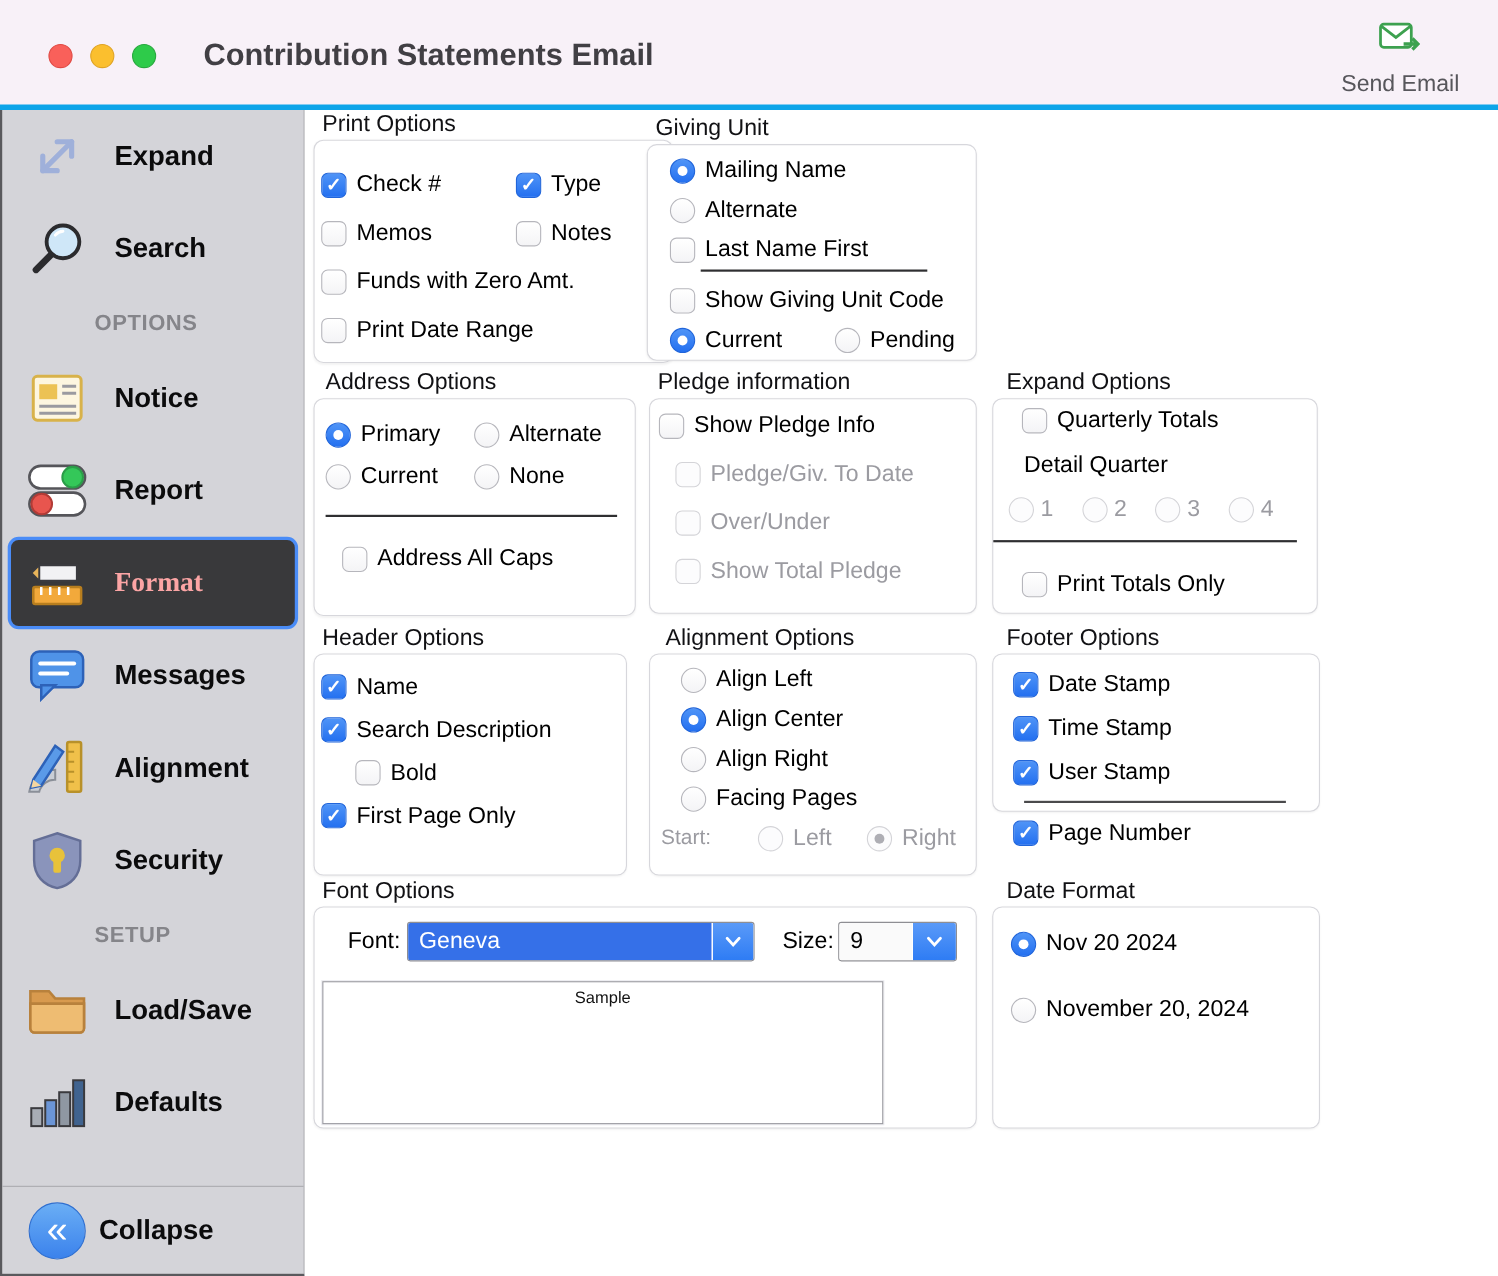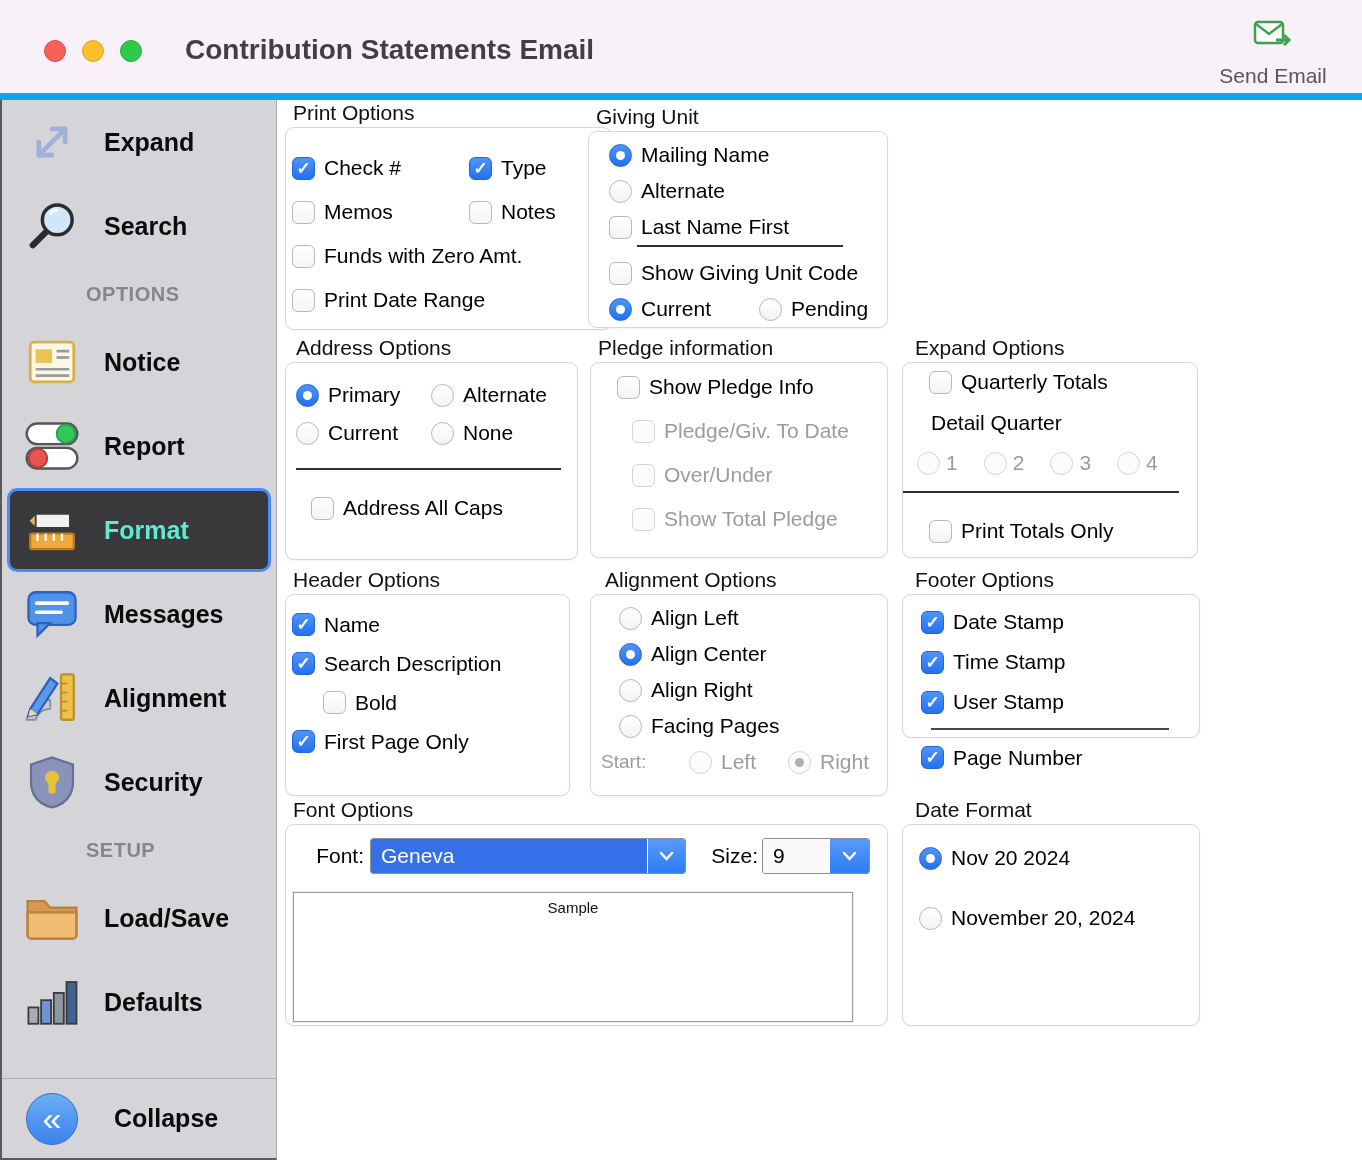--- a/index.html
+++ b/index.html
@@ -4,21 +4,21 @@
 <style>
   * { box-sizing: border-box; margin: 0; padding: 0; }
   html,body { background:#fff; }
   .window {
     position: relative; width: 1362px; height: 1160px; overflow: hidden;
     font-family: "Liberation Sans", sans-serif; background: #fff; color:#000;
   }
   
   .titlebar {
     position: absolute; left:0; top:0; width:100%; height:100px;
-    background:#f8f1f8; border-bottom:7px solid #0ea5e9;
+    background:#f8f1f8; border-bottom:5px solid #0ea5e9;
   }
   .traffic { position:absolute; left:44px; top:40px; display:flex; gap:16px; }
   .tl { width:22px; height:22px; border-radius:50%; display:inline-block; }
   .tl.red    { background:#f9605a; border:1px solid #e04a44; }
   .tl.yellow { background:#fbbf2e; border:1px solid #e0a424; }
   .tl.green  { background:#2ecb4a; border:1px solid #28a83e; }
   .win-title { position:absolute; left:185px; top:34px; font-size:28px; font-weight:bold; color:#413f44; }
   .send-email { position:absolute; right:24px; top:18px; width:130px; display:flex; flex-direction:column; align-items:center; gap:8px; cursor:default; }
   .send-email-label { font-size:21px; color:#57565b; }
   
@@ -28,31 +28,31 @@
     border-left:2px solid #59595d; border-bottom:2px solid #59595d;
   }
   .side-item { height:84px; display:flex; align-items:center; }
   .side-icon { width:64px; height:64px; margin-left:18px; display:flex; align-items:center; justify-content:center; flex:none; }
   .side-label { margin-left:20px; font-size:25px; font-weight:bold; color:#0b0b0c; white-space:nowrap; }
   .side-section { height:52px; display:flex; align-items:center; padding-left:84px; font-size:20px; font-weight:bold; color:#85858a; letter-spacing:0.5px; }
   .side-item.selected {
     background:#39393b; border:3px solid #4a8cf7; border-radius:10px; margin:0 5px; height:84px;
   }
   .side-item.selected .side-icon { margin-left:10px; }
-  .side-item.selected .side-label { color:#5eead4; }
+  .side-item.selected .side-label { color:#fca5a5;font-family:Liberation Serif, serif; }
   .side-collapse {
     position:absolute; bottom:0; left:0; width:100%; height:80px;
     border-top:1px solid #ababb0; display:flex; align-items:center;
   }
   .collapse-circle {
     width:52px; height:52px; margin-left:24px; border-radius:50%;
     background:linear-gradient(#6aaef5,#3b82ec); border:1px solid #2f6fd0;
     color:#fff; font-size:34px; line-height:48px; text-align:center; flex:none;
   }
-  .side-collapse .side-label { margin-left:36px;text-align:right; }
+  .side-collapse .side-label { margin-left:12px;text-align:right; }
   
   .main { position:absolute; left:277px; top:100px; width:1085px; height:1060px; background:#fff; }
   .panel { position:absolute; }
   .ptitle { font-size:21px; color:#111114; margin-left:8px; height:23px; }
   .pbox {
     background:#fff; border:1px solid #d7d7dc; border-radius:9px;
     box-shadow:0 1px 2px rgba(0,0,0,0.05); margin-top:3px;
   }
   .row { display:flex; align-items:center; }
   .ctl { display:flex; align-items:center; gap:9px; }
@@ -368,21 +368,21 @@
           <label class="ctl">
             <span class="cb"></span>
             <span class="lbl">Address All Caps</span>
           </label>
         </div>
       </div>
     </div>
 
     <div class="panel" style="left:313px; top:236px; width:298px">
       <div class="ptitle">Pledge information</div>
-      <div class="pbox" style="height:196px; padding:2px 0 0 26px">
+      <div class="pbox" style="height:196px; padding:2px 0 0 8px">
         <div class="row" style="height:44px">
           <label class="ctl">
             <span class="cb"></span>
             <span class="lbl">Show Pledge Info</span>
           </label>
         </div>
         <div class="row" style="height:44px; padding-left:15px">
           <label class="ctl disabled">
             <span class="cb"></span>
             <span class="lbl">Pledge/Giv. To Date</span>
@@ -561,21 +561,21 @@
           <span class="lbl" style="width:48px; text-align:right; display:inline-block; margin-left:24px">Size:</span>
           <div class="combo" style="width:108px; margin-left:4px">
             <div class="combo-field size-val">9</div>
             <div class="combo-btn" style="width:40px">
               <svg width="15" height="10" viewBox="0 0 15 10">
                   <path d="M2 2 L7.5 8 L13 2" stroke="#fff" stroke-width="2.5" fill="none" stroke-linecap="round"></path>
                 </svg>
             </div>
           </div>
         </div>
-        <div class="sample-box" style="width:560px; height:130px; margin:12px 0 0 7px">
+        <div class="sample-box" style="width:510px; height:130px; margin:12px 0 0 7px">
           <span class="sample-text">Sample</span>
         </div>
       </div>
     </div>
 
     <div class="panel" style="left:625px; top:698px; width:298px">
       <div class="ptitle" style="margin-left:13px">Date Format</div>
       <div class="pbox" style="height:202px; padding:13px 0 0 16px">
         <div class="row" style="height:40px">
           <label class="ctl">

